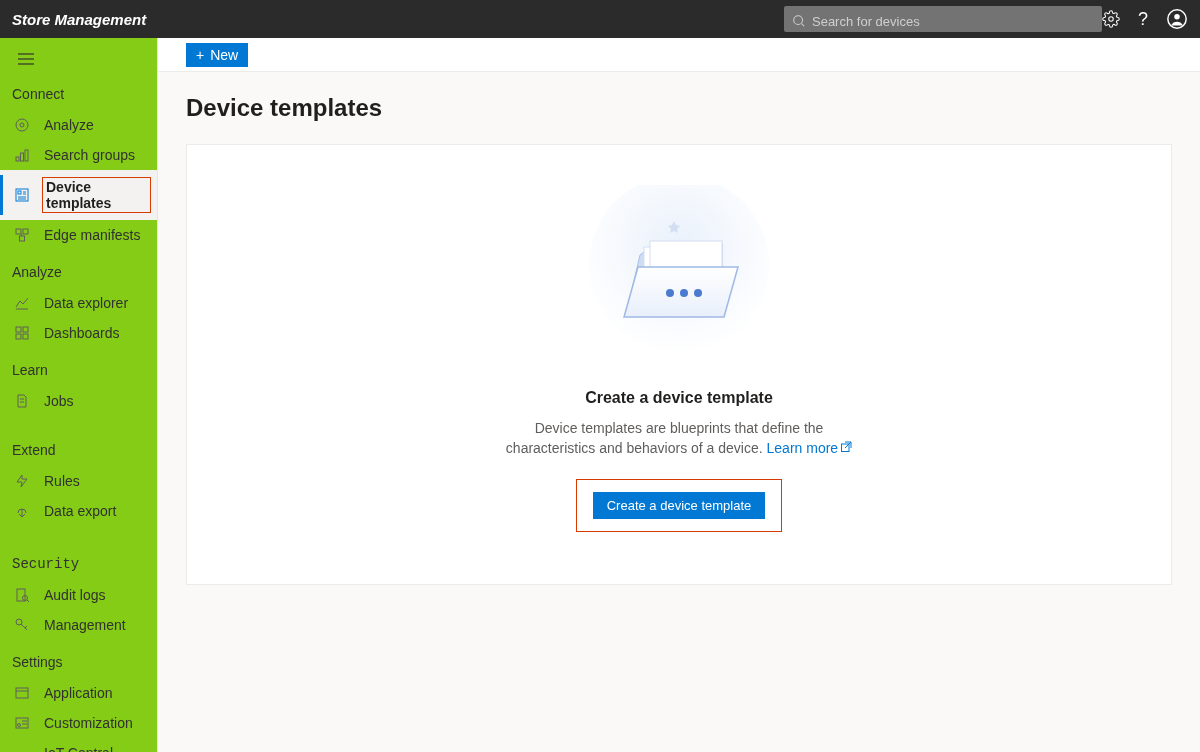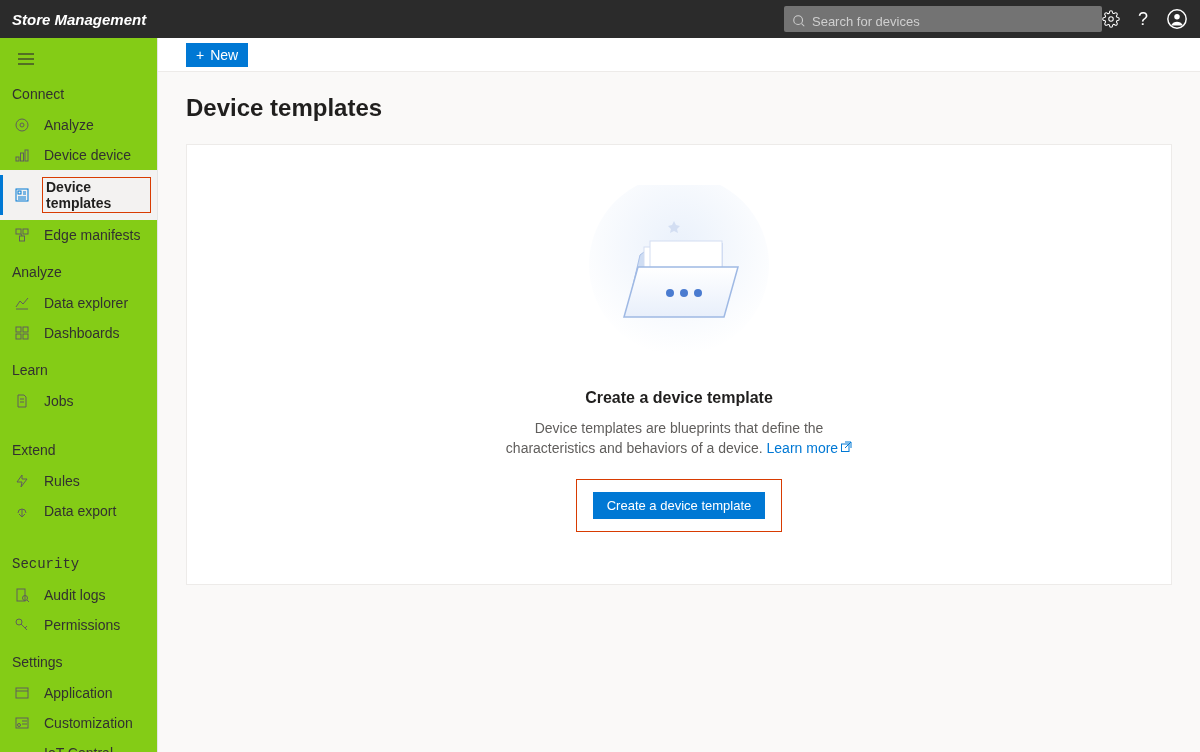--- a/index.html
+++ b/index.html
@@ -105,21 +105,21 @@
       <span class="nav-label">Analyze</span>
     </div>
     <div class="nav-item">
       <span class="nav-icon">
           <svg width="16" height="16" viewBox="0 0 16 16" fill="none" stroke="currentColor" stroke-width="1">
             <rect x="2" y="10" width="3" height="4"></rect>
             <rect x="6.5" y="6" width="3" height="8"></rect>
             <rect x="11" y="3" width="3" height="11"></rect>
           </svg>
         </span>
-      <span class="nav-label">Device device</span>
+      <span class="nav-label">Search groups</span>
     </div>
     <div class="nav-item active">
       <span class="nav-icon">
           <svg width="16" height="16" viewBox="0 0 16 16" fill="none" stroke="currentColor" stroke-width="1">
             <rect x="2" y="2" width="12" height="12"></rect>
             <rect x="4" y="4" width="3" height="3"></rect>
             <line x1="9" y1="5" x2="12" y2="5"></line>
             <line x1="9" y1="7" x2="12" y2="7"></line>
             <line x1="4" y1="10" x2="12" y2="10"></line>
             <line x1="4" y1="12" x2="12" y2="12"></line>
@@ -205,21 +205,21 @@
       <span class="nav-label">Audit logs</span>
     </div>
     <div class="nav-item">
       <span class="nav-icon">
           <svg width="16" height="16" viewBox="0 0 16 16" fill="none" stroke="currentColor" stroke-width="1">
             <circle cx="5" cy="5" r="3"></circle>
             <line x1="7" y1="7" x2="13" y2="13"></line>
             <line x1="11" y1="11" x2="13" y2="9"></line>
           </svg>
         </span>
-      <span class="nav-label">Permissions</span>
+      <span class="nav-label">Management</span>
     </div>
 
     <div class="nav-section-label" style="margin-top:8px;">Settings</div>
     <div class="nav-item">
       <span class="nav-icon">
           <svg width="16" height="16" viewBox="0 0 16 16" fill="none" stroke="currentColor" stroke-width="1">
             <rect x="2" y="3" width="12" height="10"></rect>
             <line x1="2" y1="6" x2="14" y2="6"></line>
           </svg>
         </span>

